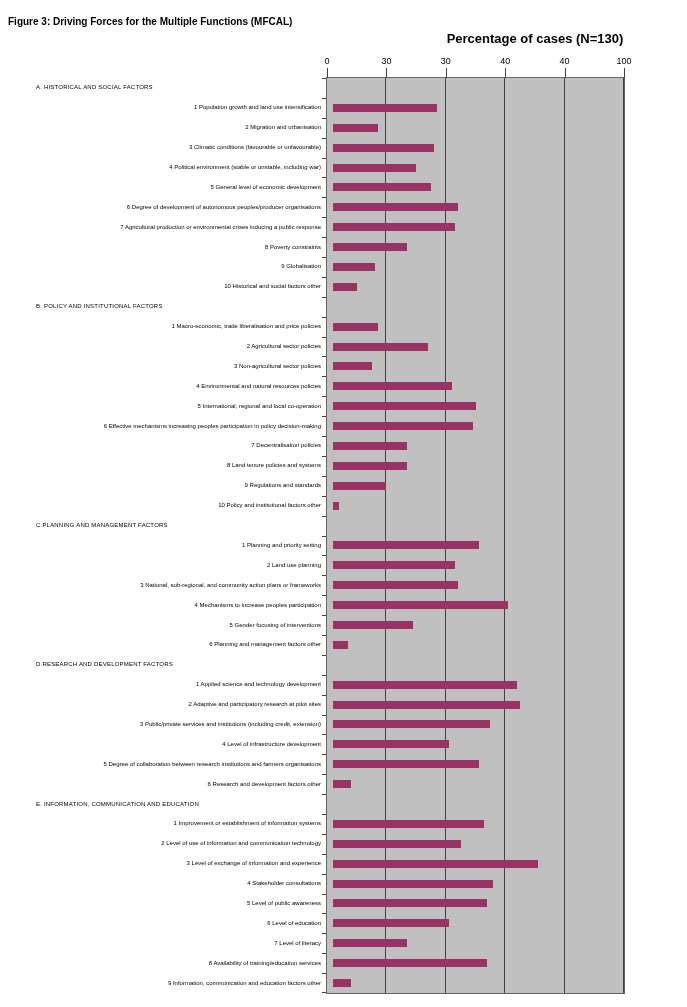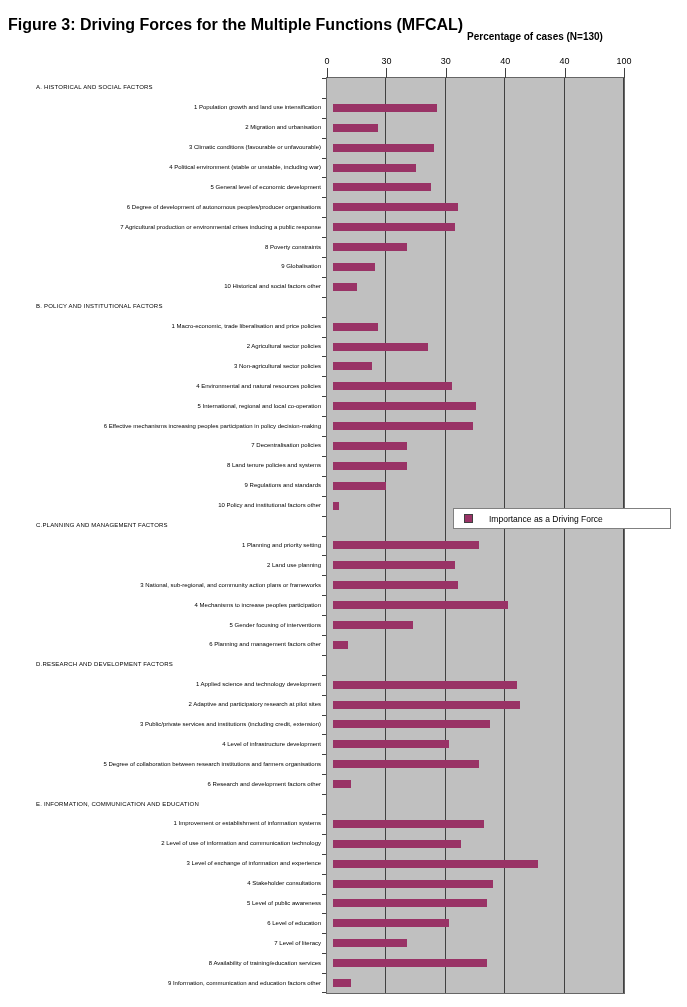--- a/index.html
+++ b/index.html
@@ -1,25 +1,25 @@
 <!DOCTYPE html>
 <html><head>
 <meta charset="utf-8">
 <style>
   html,body{margin:0;padding:0;background:#fff;}
   #canvas{
     position:relative;width:687px;height:1007px;background:#fff;overflow:hidden;
     font-family:"Liberation Sans",sans-serif;color:#000;
   }
   #chart-title{
-    position:absolute;left:8px;top:16px;font-size:16px;font-weight:bold;white-space:nowrap;
+    position:absolute;left:8px;top:16px;font-size:10px;font-weight:bold;white-space:nowrap;
   }
   #axis-title{
     position:absolute;left:400px;top:31px;width:270px;text-align:center;
-    font-size:10px;font-weight:bold;white-space:nowrap;
+    font-size:13px;font-weight:bold;white-space:nowrap;
   }
   #tick-labels{position:absolute;left:0;top:56px;width:687px;height:12px;}
   .tick-label{position:absolute;transform:translateX(-50%);font-size:9px;}
   .top-tick{position:absolute;width:1px;height:10px;background:#404040;top:68px;}
   #plot{
     position:absolute;left:327px;top:78px;width:297px;height:915px;
     background:#C0C0C0;outline:1px solid #666;
   }
   .gridline{position:absolute;top:0;width:1px;height:915px;background:#404040;}
   .yaxis-tick{position:absolute;width:4px;height:1px;background:#404040;left:-5px;}
@@ -366,23 +366,19 @@
           <div class="bar" title="52" style="width: 154.44px; background: rgb(153, 51, 102);"></div>
         </div>
       </div>
       <div class="row" style="top: 895.109px; height: 19.8913px;">
         <div class="label-cell">9 Information, communication and education factors other</div>
         <div class="bar-cell">
           <div class="bar" title="6" style="width: 17.82px; background: rgb(153, 51, 102);"></div>
         </div>
       </div>
     </div>
-  <div id="legend">
-    <span class="marker" style="background: rgb(153, 51, 102);"></span>
-    <span class="legend-text">Importance as a Driving Force</span>
-  </div>
 <div class="top-tick" style="left: 327px;"></div>
     <div class="top-tick" style="left: 386.4px;"></div>
     <div class="top-tick" style="left: 445.8px;"></div>
     <div class="top-tick" style="left: 505.2px;"></div>
     <div class="top-tick" style="left: 564.6px;"></div>
     <div class="top-tick" style="left: 624px;"></div>
   </div>
 
 </body></html>

